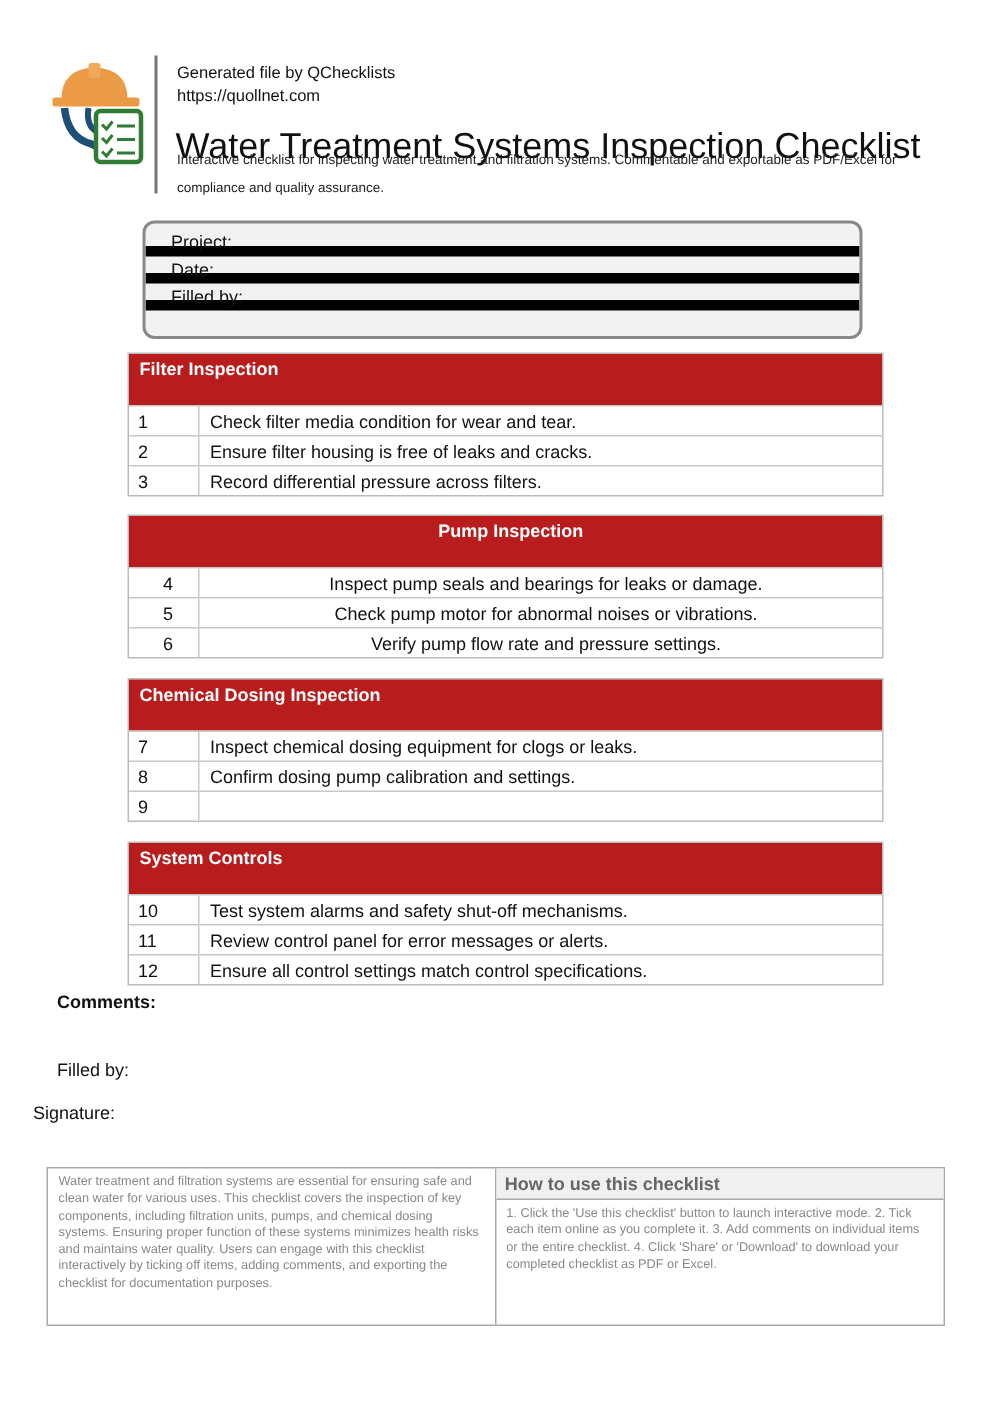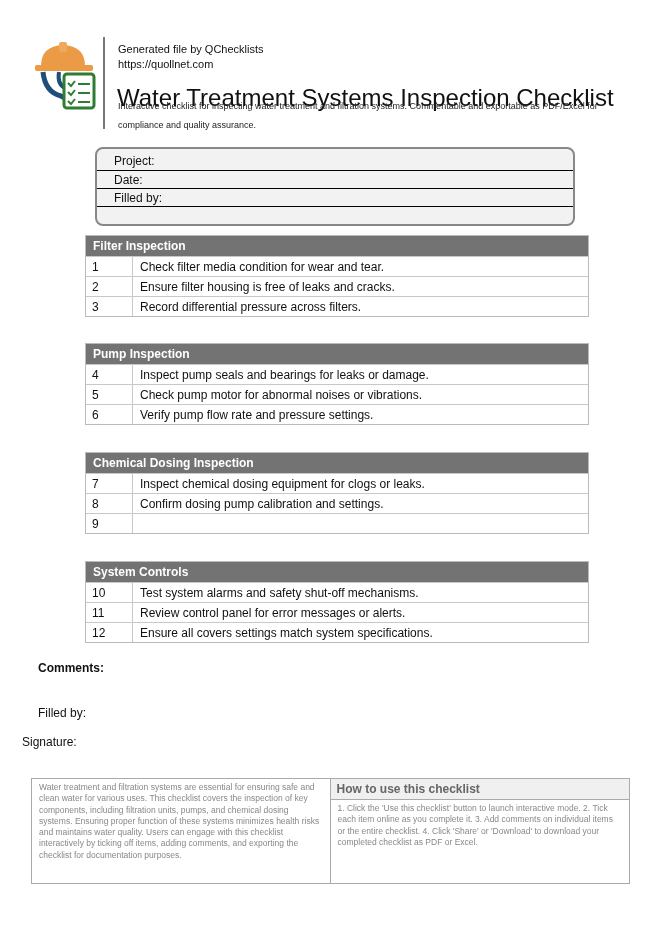--- a/index.html
+++ b/index.html
@@ -7,26 +7,26 @@
     body { font-family: "Liberation Sans", sans-serif; color: #111; position: relative; }
 
     .header { position: absolute; left: 0; top: 0; width: 661px; height: 135px; }
     .logo { position: absolute; left: 33px; top: 40px; width: 70px; height: 72px; }
     .vline { position: absolute; left: 103px; top: 37px; width: 2px; height: 92px; background: #777; }
     .gen { position: absolute; left: 118px; top: 42px; font-size: 11px; line-height: 15px; color: #111; }
     .title { position: absolute; left: 117px; top: 73px; font-size: 24px; line-height: 28px; color: #111; white-space: nowrap; margin-top: 11px; }
     .subtitle { position: absolute; left: 118px; top: 97px; width: 500px; font-size: 9px; line-height: 19px; color: #222; }
 
     .info-box { position: absolute; left: 95px; top: 147px; width: 480px; height: 79px; border: 2px solid #888; border-radius: 8px; background: #f2f2f2; overflow: hidden; }
-    .info-row { height: 18px; border-bottom: 1px solid #000000; padding-left: 17px; font-size: 12px; line-height: 18px; color: #111; }
+    .info-row { height: 18px; border-bottom: 7px solid #000000; padding-left: 17px; font-size: 12px; line-height: 18px; color: #111; }
     .info-row:first-child { height: 22px; line-height: 24px; }
     .info-row.last { border-bottom: none; }
 
     .section { position: absolute; left: 85px; width: 504px; border: 1px solid #bbb; }
-    .sec-head { height: 20px; background: #737373; color: #fff; font-weight: bold; font-size: 12px; line-height: 20px; padding-left: 7px; }
+    .sec-head { height: 34px; background: #b91c1c; color: #fff; font-weight: bold; font-size: 12px; line-height: 20px; padding-left: 7px; }
     .row { display: flex; height: 20px; border-top: 1px solid #c8c8c8; font-size: 12px; line-height: 20px; }
     .row .num { width: 47px; padding-left: 6px; border-right: 1px solid #c8c8c8; }
     .row .txt { padding-left: 7px; flex: 1; }
 
     .comments { position: absolute; left: 38px; top: 661px; font-weight: bold; font-size: 12px; text-align: center; }
     .filled { position: absolute; left: 38px; top: 706px; font-size: 12px; }
     .sig { position: absolute; left: 22px; top: 735px; font-size: 12px; }
 
     .bottom { position: absolute; left: 31px; top: 778px; width: 599px; height: 106px; border: 1px solid #aaa; display: flex; }
     .bcol { width: 50%; }
@@ -80,21 +80,21 @@
   <div class="row">
       <div class="num">2</div>
       <div class="txt">Ensure filter housing is free of leaks and cracks.</div>
     </div>
   <div class="row">
       <div class="num">3</div>
       <div class="txt">Record differential pressure across filters.</div>
     </div>
 </div>
 
-<div class="section" style="top:343px;">
+<div class="section" style="top:343px;text-align:center;">
   <div class="sec-head">Pump Inspection</div>
   <div class="row">
       <div class="num">4</div>
       <div class="txt">Inspect pump seals and bearings for leaks or damage.</div>
     </div>
   <div class="row">
       <div class="num">5</div>
       <div class="txt">Check pump motor for abnormal noises or vibrations.</div>
     </div>
   <div class="row">
@@ -123,21 +123,21 @@
   <div class="row">
       <div class="num">10</div>
       <div class="txt">Test system alarms and safety shut-off mechanisms.</div>
     </div>
   <div class="row">
       <div class="num">11</div>
       <div class="txt">Review control panel for error messages or alerts.</div>
     </div>
   <div class="row">
       <div class="num">12</div>
-      <div class="txt">Ensure all covers settings match system specifications.</div>
+      <div class="txt">Ensure all control settings match control specifications.</div>
     </div>
 </div>
 
 <div class="comments">Comments:</div>
 <div class="filled">Filled by:</div>
 <div class="sig">Signature:</div>
 
 <div class="bottom">
   <div class="bcol left">
     <div class="btext">Water treatment and filtration systems are essential for ensuring safe and clean water for various uses. This checklist covers the inspection of key components, including filtration units, pumps, and chemical dosing systems. Ensuring proper function of these systems minimizes health risks and maintains water quality. Users can engage with this checklist interactively by ticking off items, adding comments, and exporting the checklist for documentation purposes.</div>

